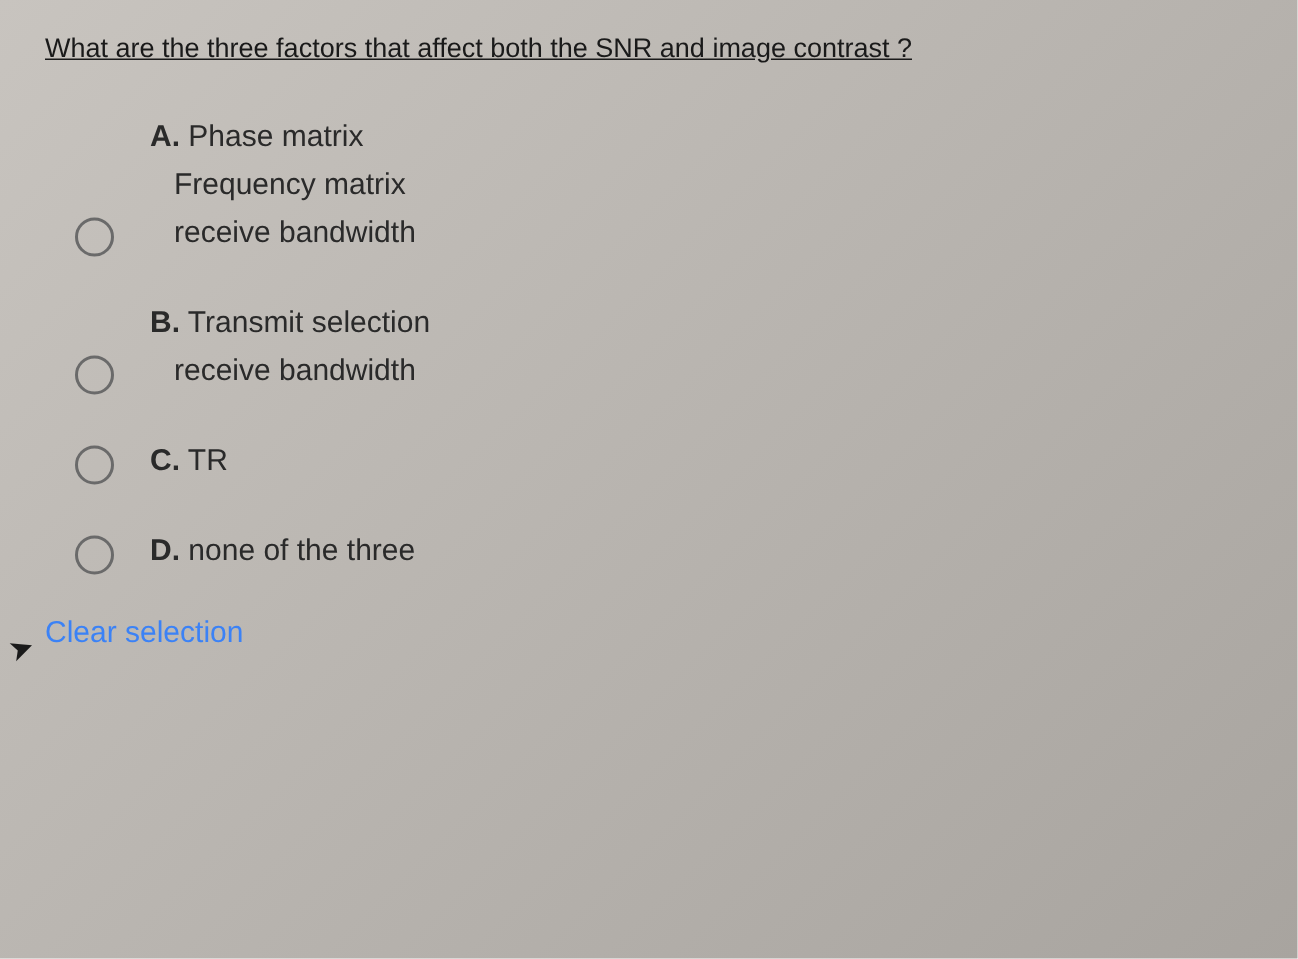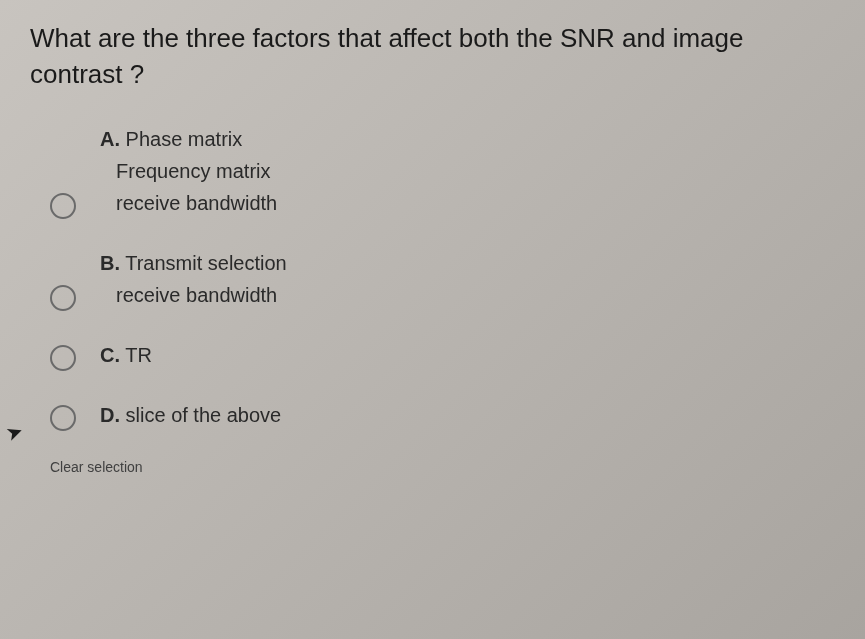--- a/index.html
+++ b/index.html
@@ -11,25 +11,26 @@
       width: 865px;
       height: 639px;
       background: linear-gradient(135deg, #c8c4bf 0%, #b8b4af 50%, #a8a49f 100%);
       font-family: Arial, Helvetica, sans-serif;
       padding: 20px 30px;
       color: #2a2a2a;
       position: relative;
       overflow: hidden;
     }
     .question-text {
-      font-size: 26px;
+      font-size: 18px;
       font-weight: 400;
       color: #1a1a1a;
       margin-bottom: 30px;
       line-height: 1.4;
+      text-decoration: underline;
     }
     .options-container {
       padding-left: 20px;
     }
     .option {
       display: flex;
       align-items: flex-end;
       margin-bottom: 28px;
     }
     .radio {
@@ -53,24 +54,23 @@
       display: inline;
     }
     .option-line {
       display: block;
       margin-left: 16px;
     }
     .option-first-line {
       display: inline;
     }
     .clear-selection {
-      color: #404040;
-      font-size: 14px;
+      color: #3b82f6;
+      font-size: 20px;
       margin-top: 10px;
-      margin-left: 20px;
       cursor: pointer;
     }
     .cursor-arrow {
       position: absolute;
       left: 6px;
       top: 420px;
       font-size: 20px;
       color: #1a1a1a;
       transform: rotate(-20deg);
     }
@@ -106,21 +106,21 @@
     <div class="option-content">
       <span class="option-letter">C.</span>
       <span class="option-first-line">TR</span>
     </div>
   </div>
 
   <div class="option">
     <div class="radio"></div>
     <div class="option-content">
       <span class="option-letter">D.</span>
-      <span class="option-first-line">slice of the above</span>
+      <span class="option-first-line">none of the three</span>
     </div>
   </div>
 
 </div>
 
 <div class="clear-selection">Clear selection</div>
 
 <div class="cursor-arrow">➤</div>
 
 </body></html>

